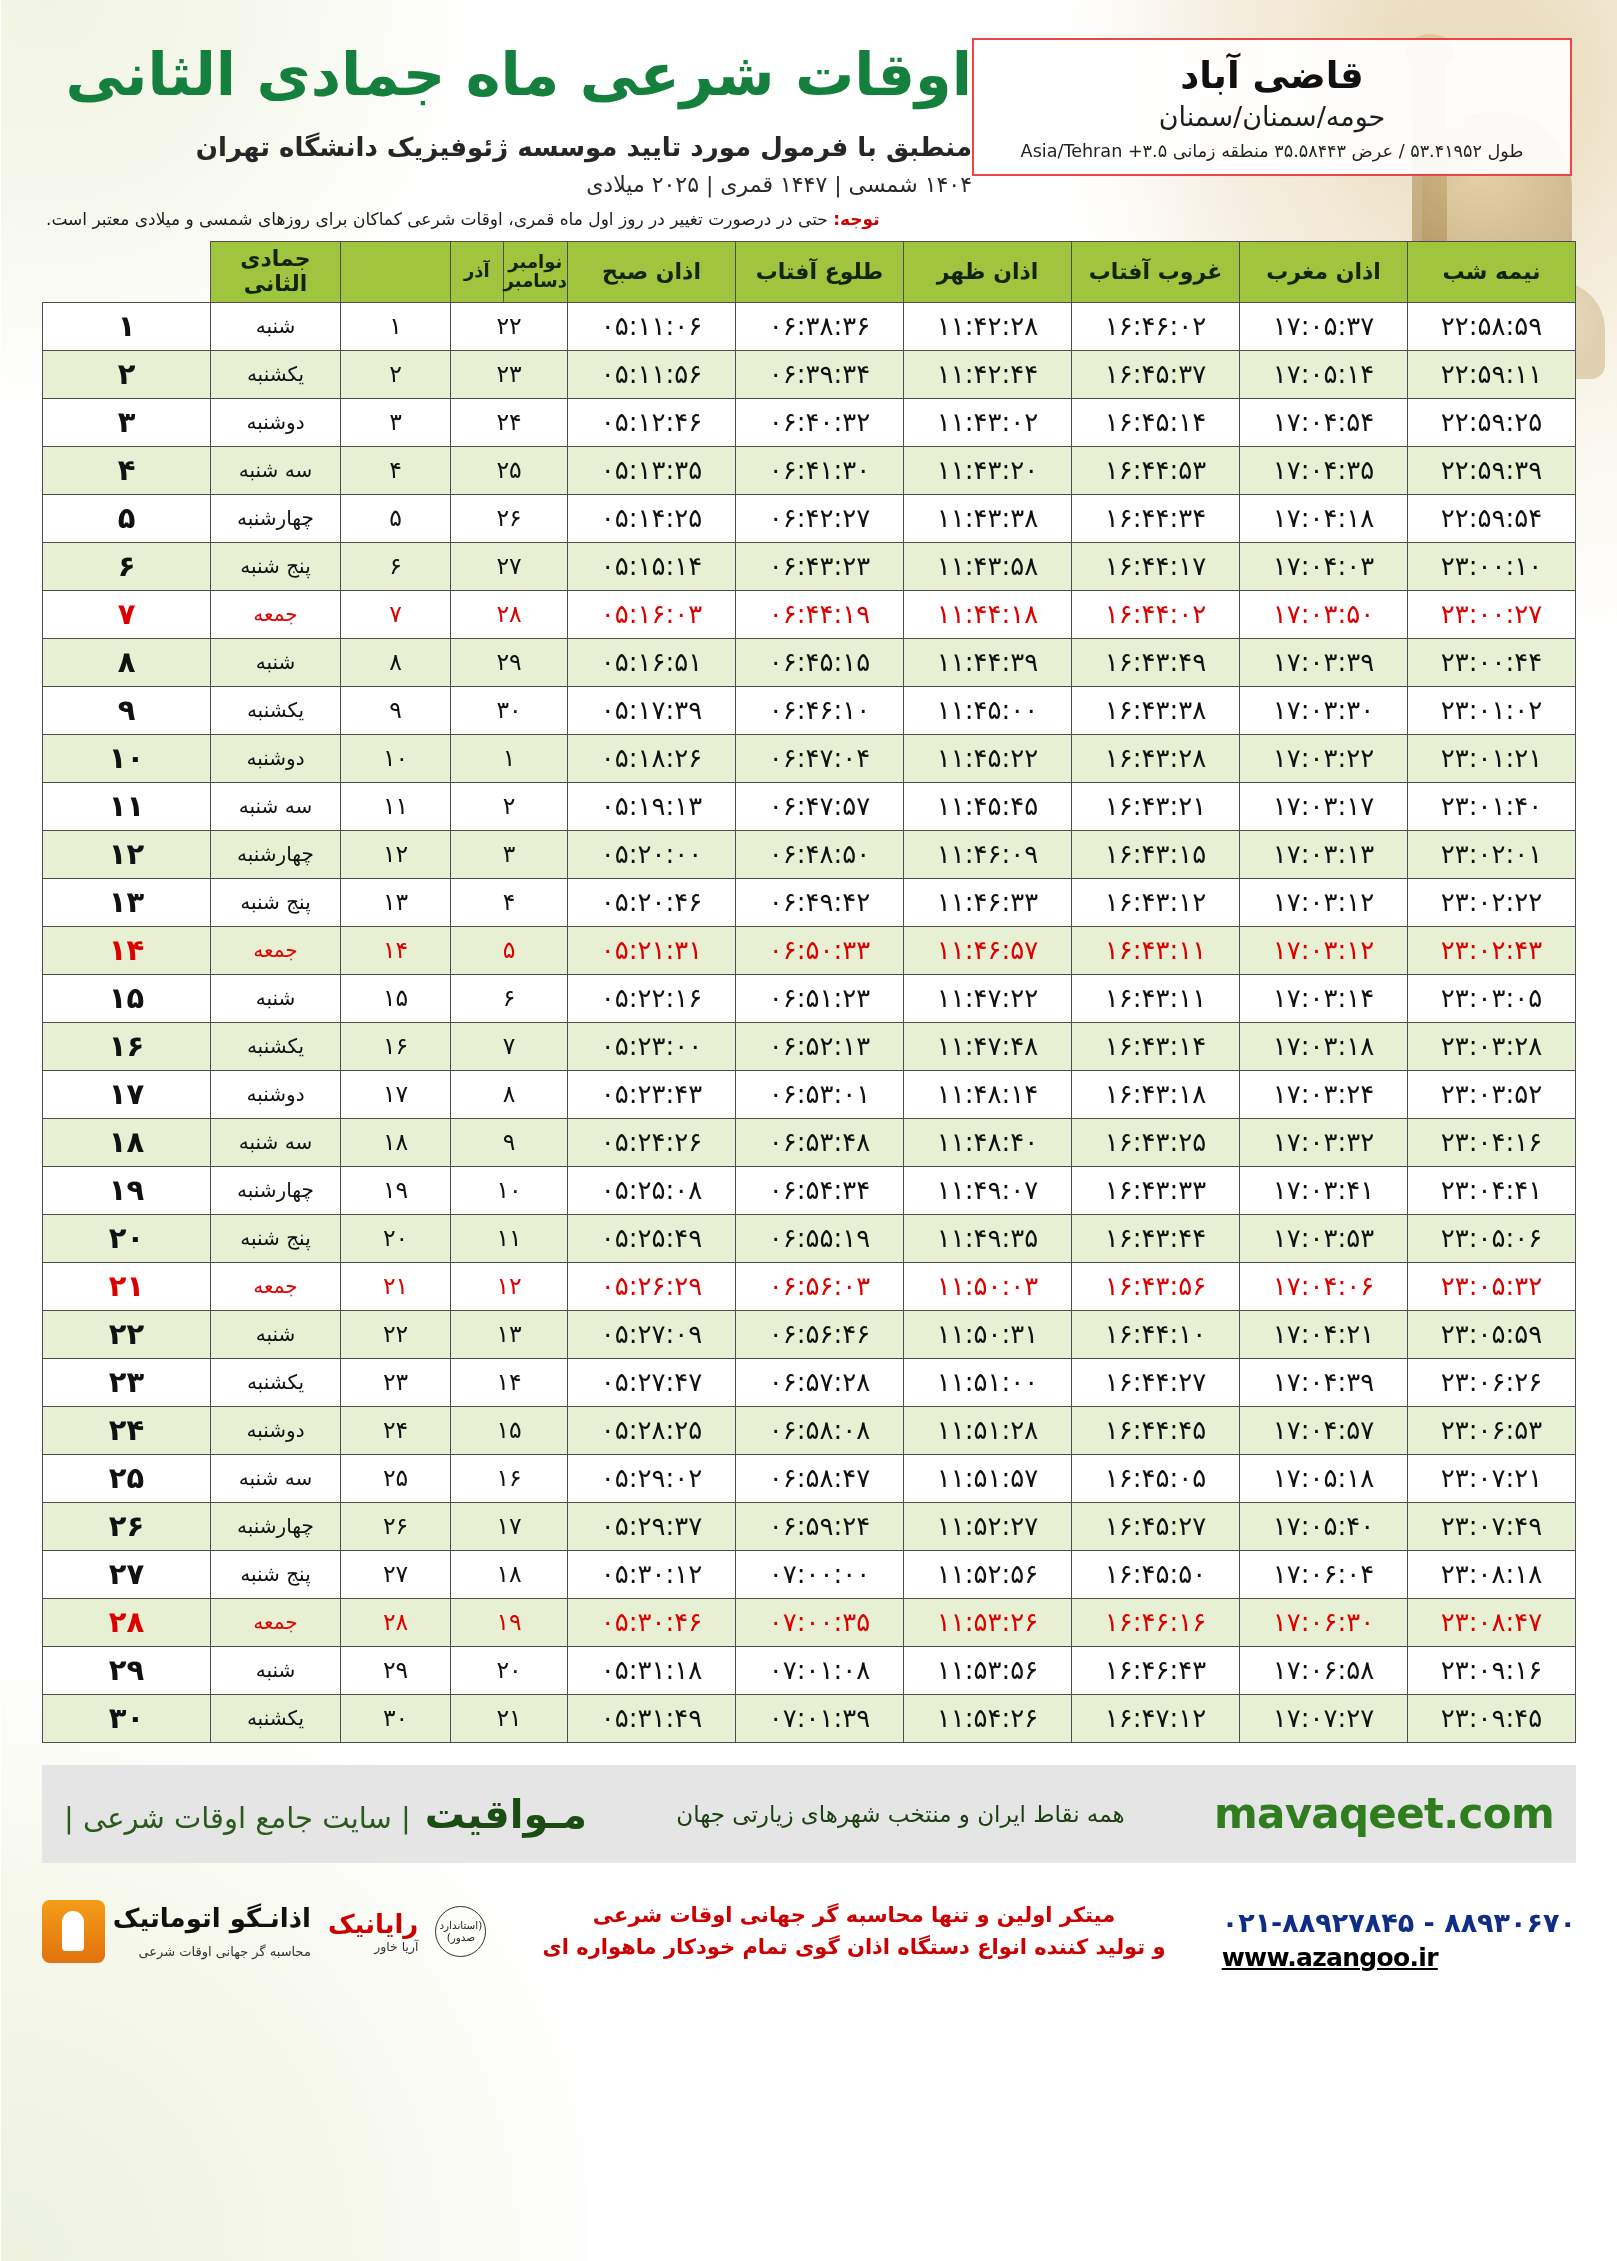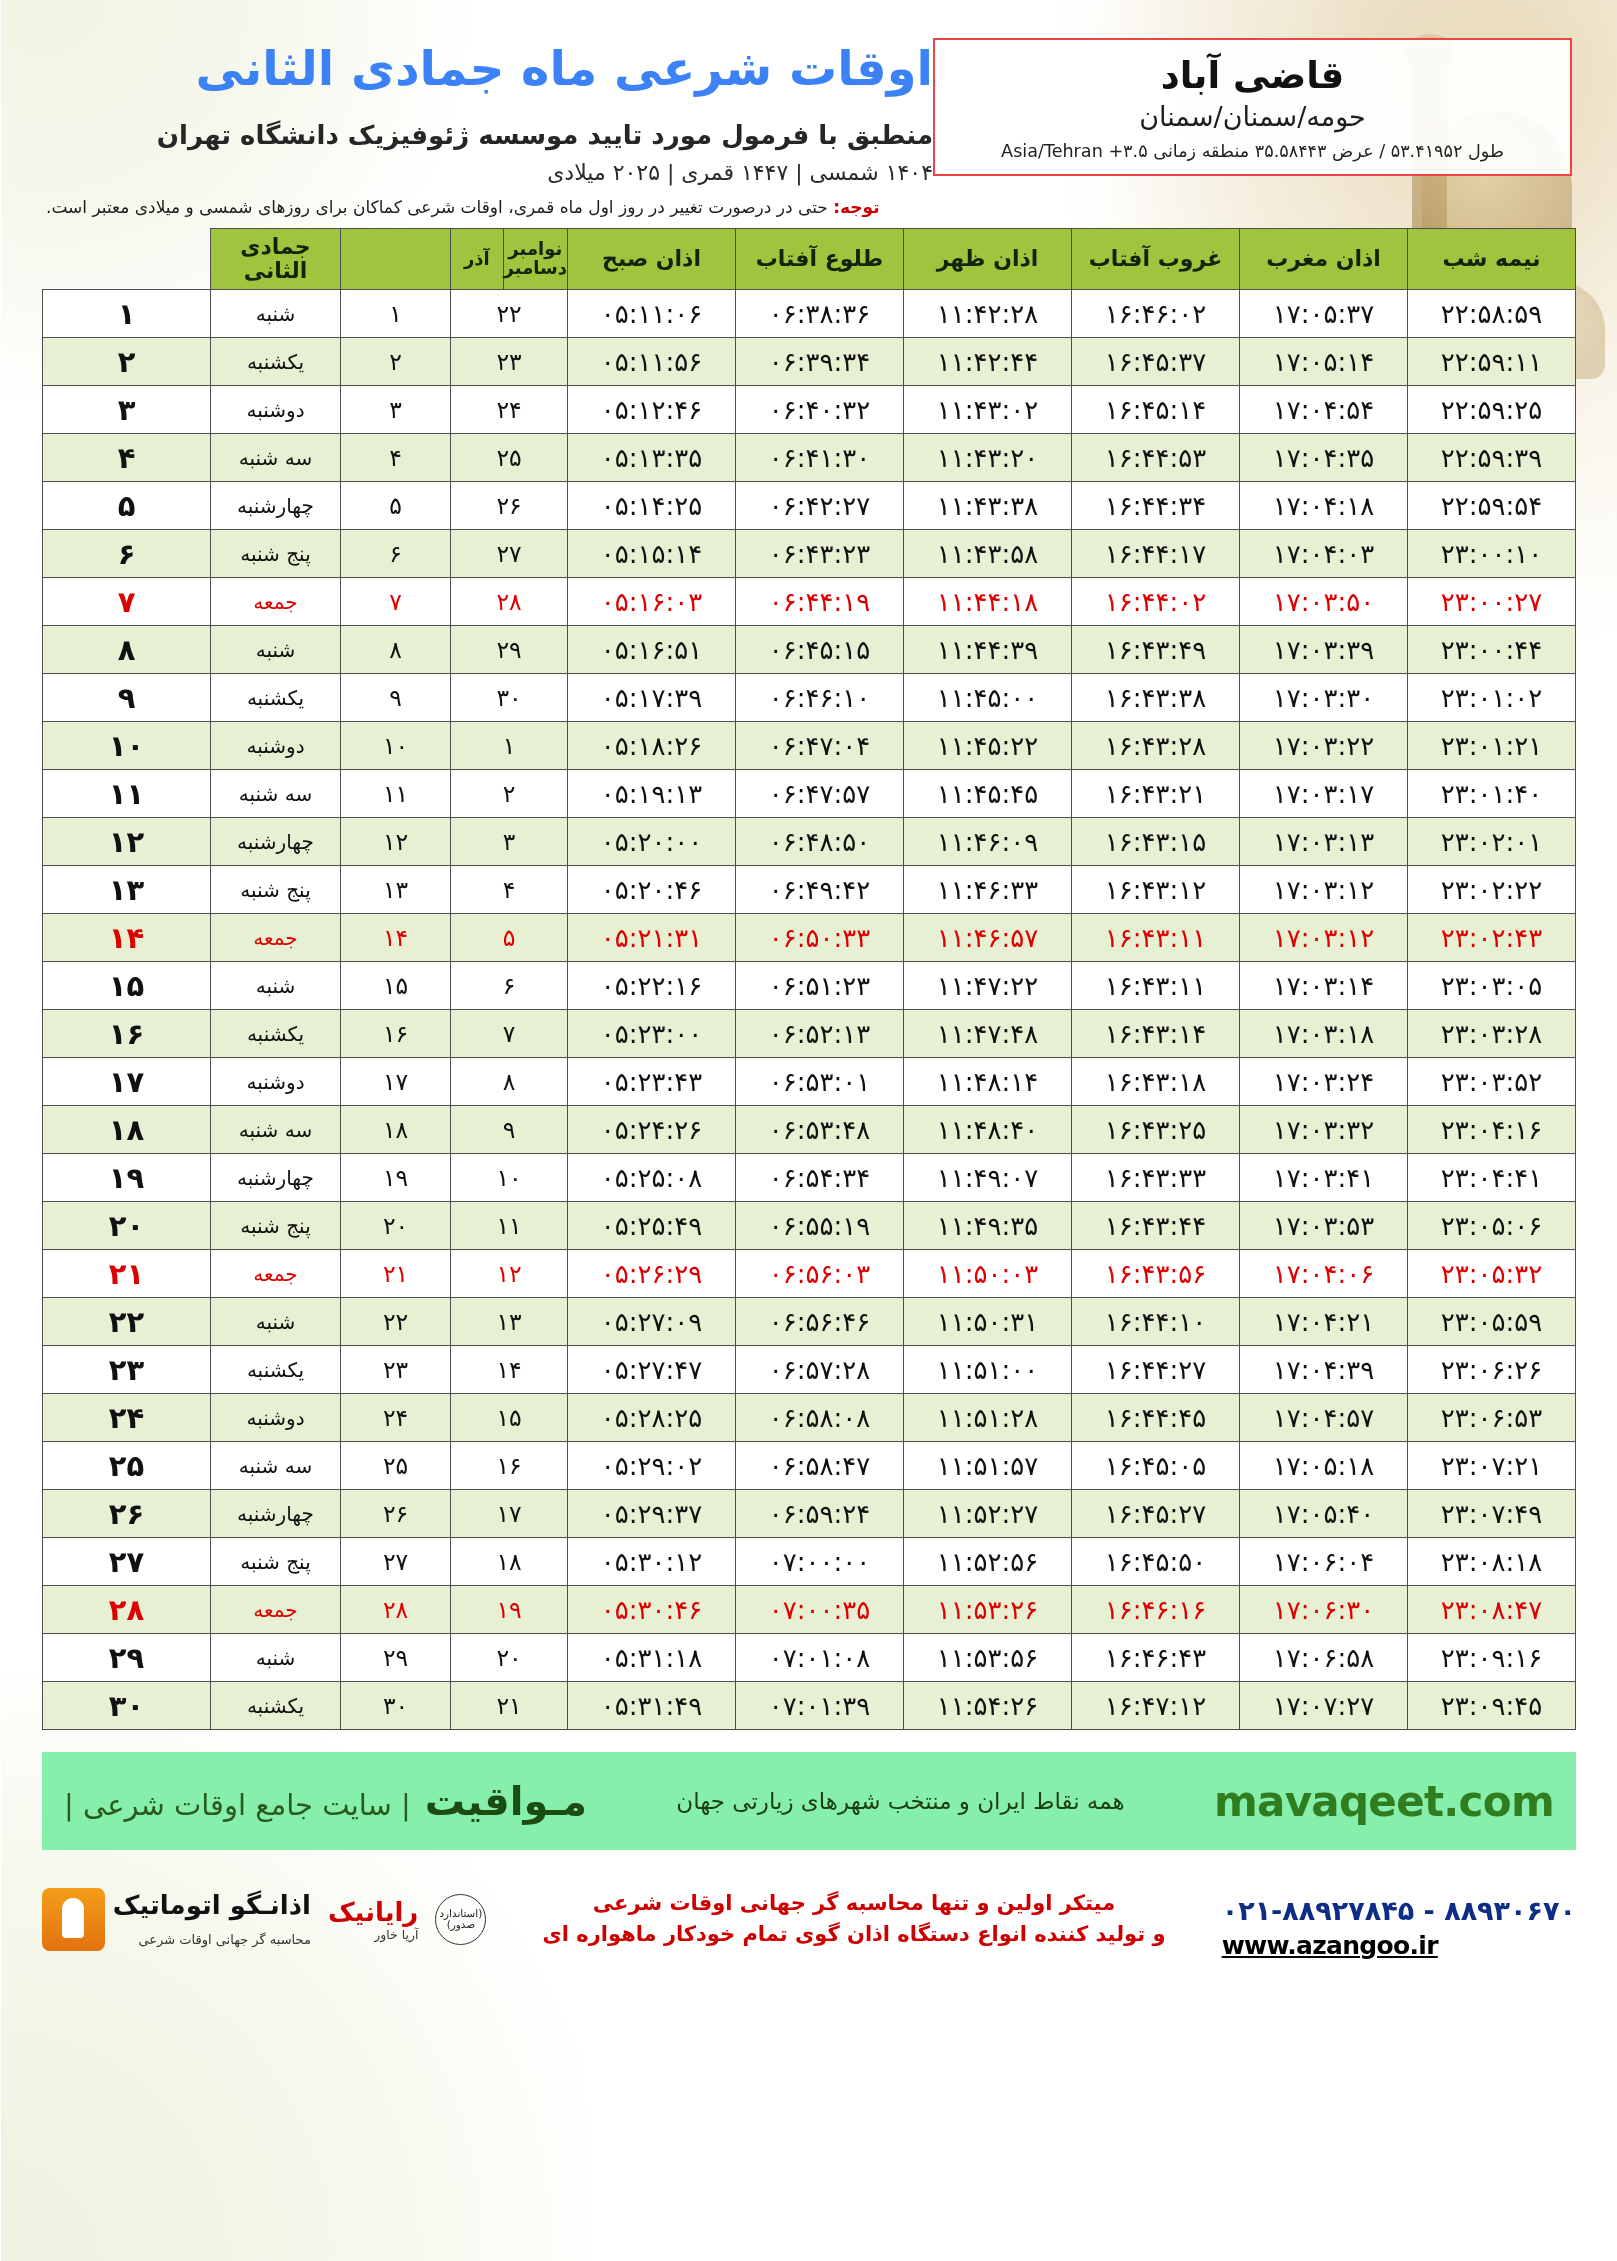--- a/index.html
+++ b/index.html
@@ -51,21 +51,21 @@
   .page { position:relative; z-index:2; width:1618px; height:2261px; padding:0; }
 
   
   .header {
     display:flex; flex-direction:row; align-items:flex-start;
     padding: 38px 46px 0 46px;
     justify-content: space-between;
   }
   .title-block { text-align:right; padding-top:3.9px; padding-left:19.6px; flex:1; }
   .title-main {
-    font-size: 48px; font-weight:bold; color:#3b82f6; line-height:1.12;
+    font-size: 59px; font-weight:bold; color:#15803d; line-height:1.12;
     letter-spacing:-0.7px; white-space:nowrap;
   }
   .title-sub {
     font-size: 26px; font-weight:bold; color:#262626; margin-top:24px; line-height:1.2;
   }
   .title-sub2 {
     font-size: 22px; color:#2a2a2a; margin-top:9px; line-height:1.2;
   }
   .city-box {
     border: 2px solid #ef4444; background: rgba(255,255,255,0.92);
@@ -101,21 +101,21 @@
   td.num { font-size: 29px; font-weight:bold; width: 72px; }
   td.dayname { font-size: 20px; width: 110px; }
   td.g1, td.g2 { font-size: 23.5px; width: 60px; }
   td.time { font-family:"DejaVu Sans", sans-serif; font-size: 26px; letter-spacing:0px; }
   tr.friday td { color:#dd0000; }
   tr.friday td.num { color:#dd0000; }
 
   
   .footer { margin-top: 22px; }
   .footer-green {
-    background:#86efac; margin: 0 42px; height: 98px;
+    background:#e5e5e5; margin: 0 42px; height: 98px;
     display:flex; flex-direction:row-reverse; align-items:center; justify-content:space-between;
     padding: 0 22px;
   }
   .brand-fa { font-size: 40px; font-weight:bold; color:#1b4d12; white-space:nowrap; }
   .brand-fa .thin { font-weight:normal; font-size:29px; color:#2a5a1c; }
   .brand-mid { font-size: 23px; color:#1c3f12; white-space:nowrap; }
   .brand-en { font-size: 42px; font-weight:bold; color:#2f7d1f; letter-spacing:-0.7px; }
 
   .footer-bottom {
     display:flex; flex-direction:row-reverse; align-items:center; justify-content:space-between;

